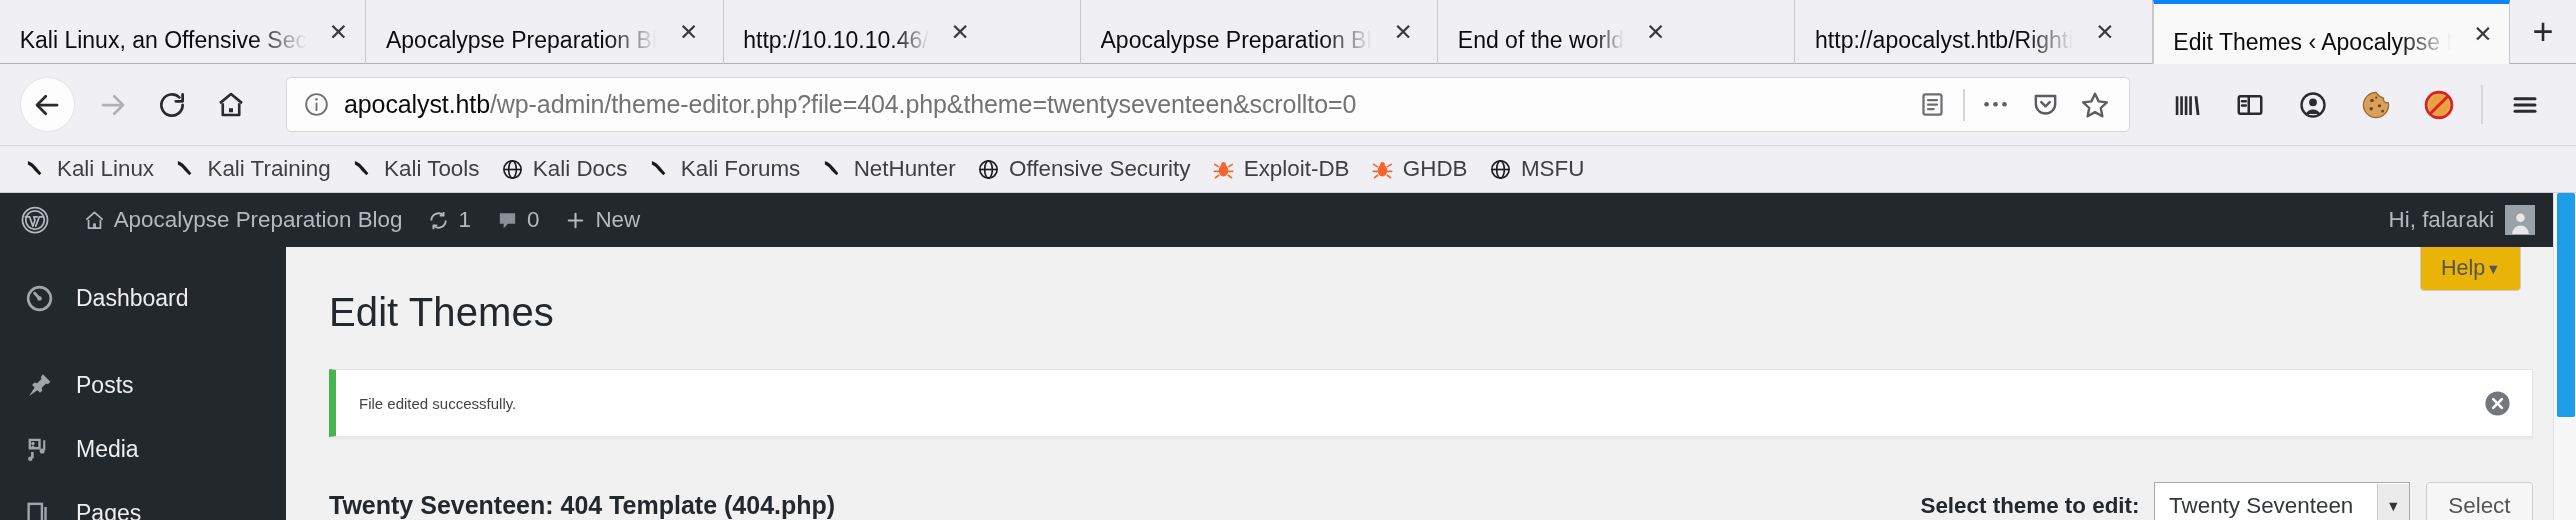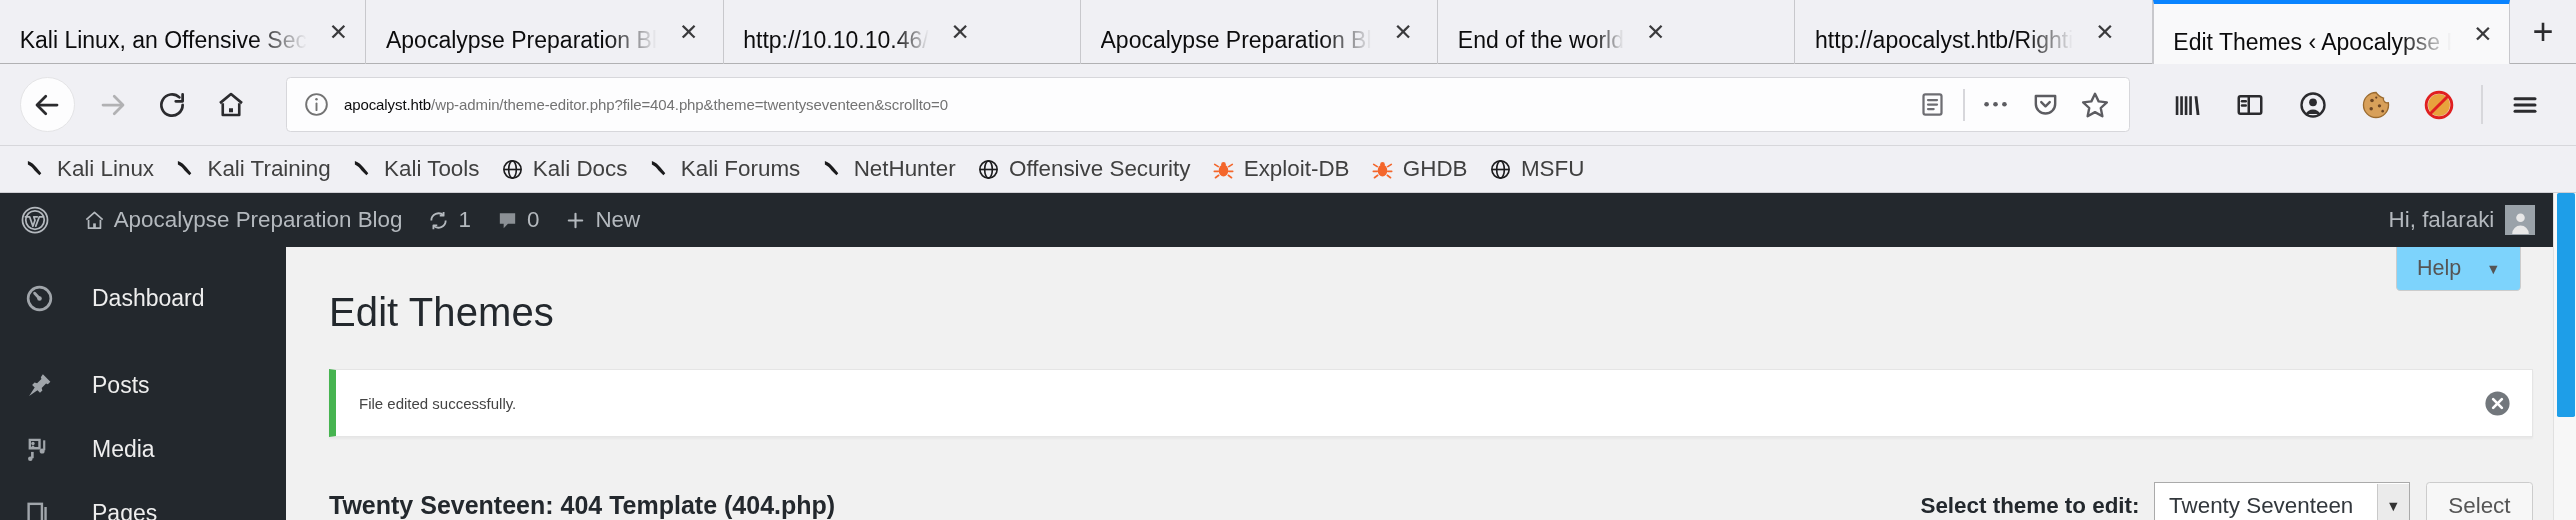--- a/index.html
+++ b/index.html
@@ -104,21 +104,21 @@
     margin: 0 25px;
     background: #fdfdfe;
     border: 1.8px solid #d7d7db;
     border-radius: 4.5px;
     padding: 0 9px 0 16px;
     min-width: 0;
   }
   .url-ident { flex: none; display: flex; align-items: center; margin-right: 14.3px; }
   .url-text {
     flex: 1 1 auto;
-    font-size: 15px;
+    font-size: 25px;
     color: #737373;
     white-space: nowrap; overflow: hidden;
     letter-spacing: -0.1px;
   }
   .url-text b { color: #0c0c0d; font-weight: 400; }
   .url-actions { display: flex; align-items: center; flex: none; }
   .url-actions .sep {
     width: 1.8px; height: 32px; background: #d7d7db; margin: 0 5.4px;
   }
   .url-icon {
@@ -194,42 +194,42 @@
     height: 64px;
     padding-left: 25px;
     color: #eee;
     font-size: 23px;
   }
   .menu-item .m-ico {
     width: 43px; flex: none;
     display: flex; align-items: center; justify-content: flex-start;
     color: #a0a5aa;
   }
-  .menu-item .m-label { margin-left: 24px; }
+  .menu-item .m-label { margin-left: 8px; }
   .menu-sep { height: 23px; }
 
   .wp-content {
     flex: 1 1 auto;
     background: #f1f1f1;
     padding: 18px 43px 0 43px;
     position: relative;
     min-width: 0;
   }
 
   .help-tab {
     position: absolute;
     right: 55px; top: 0;
-    background: #7dd3fc;
+    background: #eab308;
     border: 1.8px solid #ccc;
     border-top: none;
     border-radius: 0 0 4.5px 4.5px;
     padding: 9px 19.7px;
     font-size: 21.5px;
     color: #555;
-    display: flex; align-items: center; gap: 25px;
+    display: flex; align-items: center; gap: 1px;
   }
   .help-tab .caret { font-size: 14.3px; }
 
   .page-title {
     font-size: 40px;
     font-weight: 400;
     color: #23282d;
     padding: 25px 0 21.5px 0;
     letter-spacing: 0.1px;
   }

